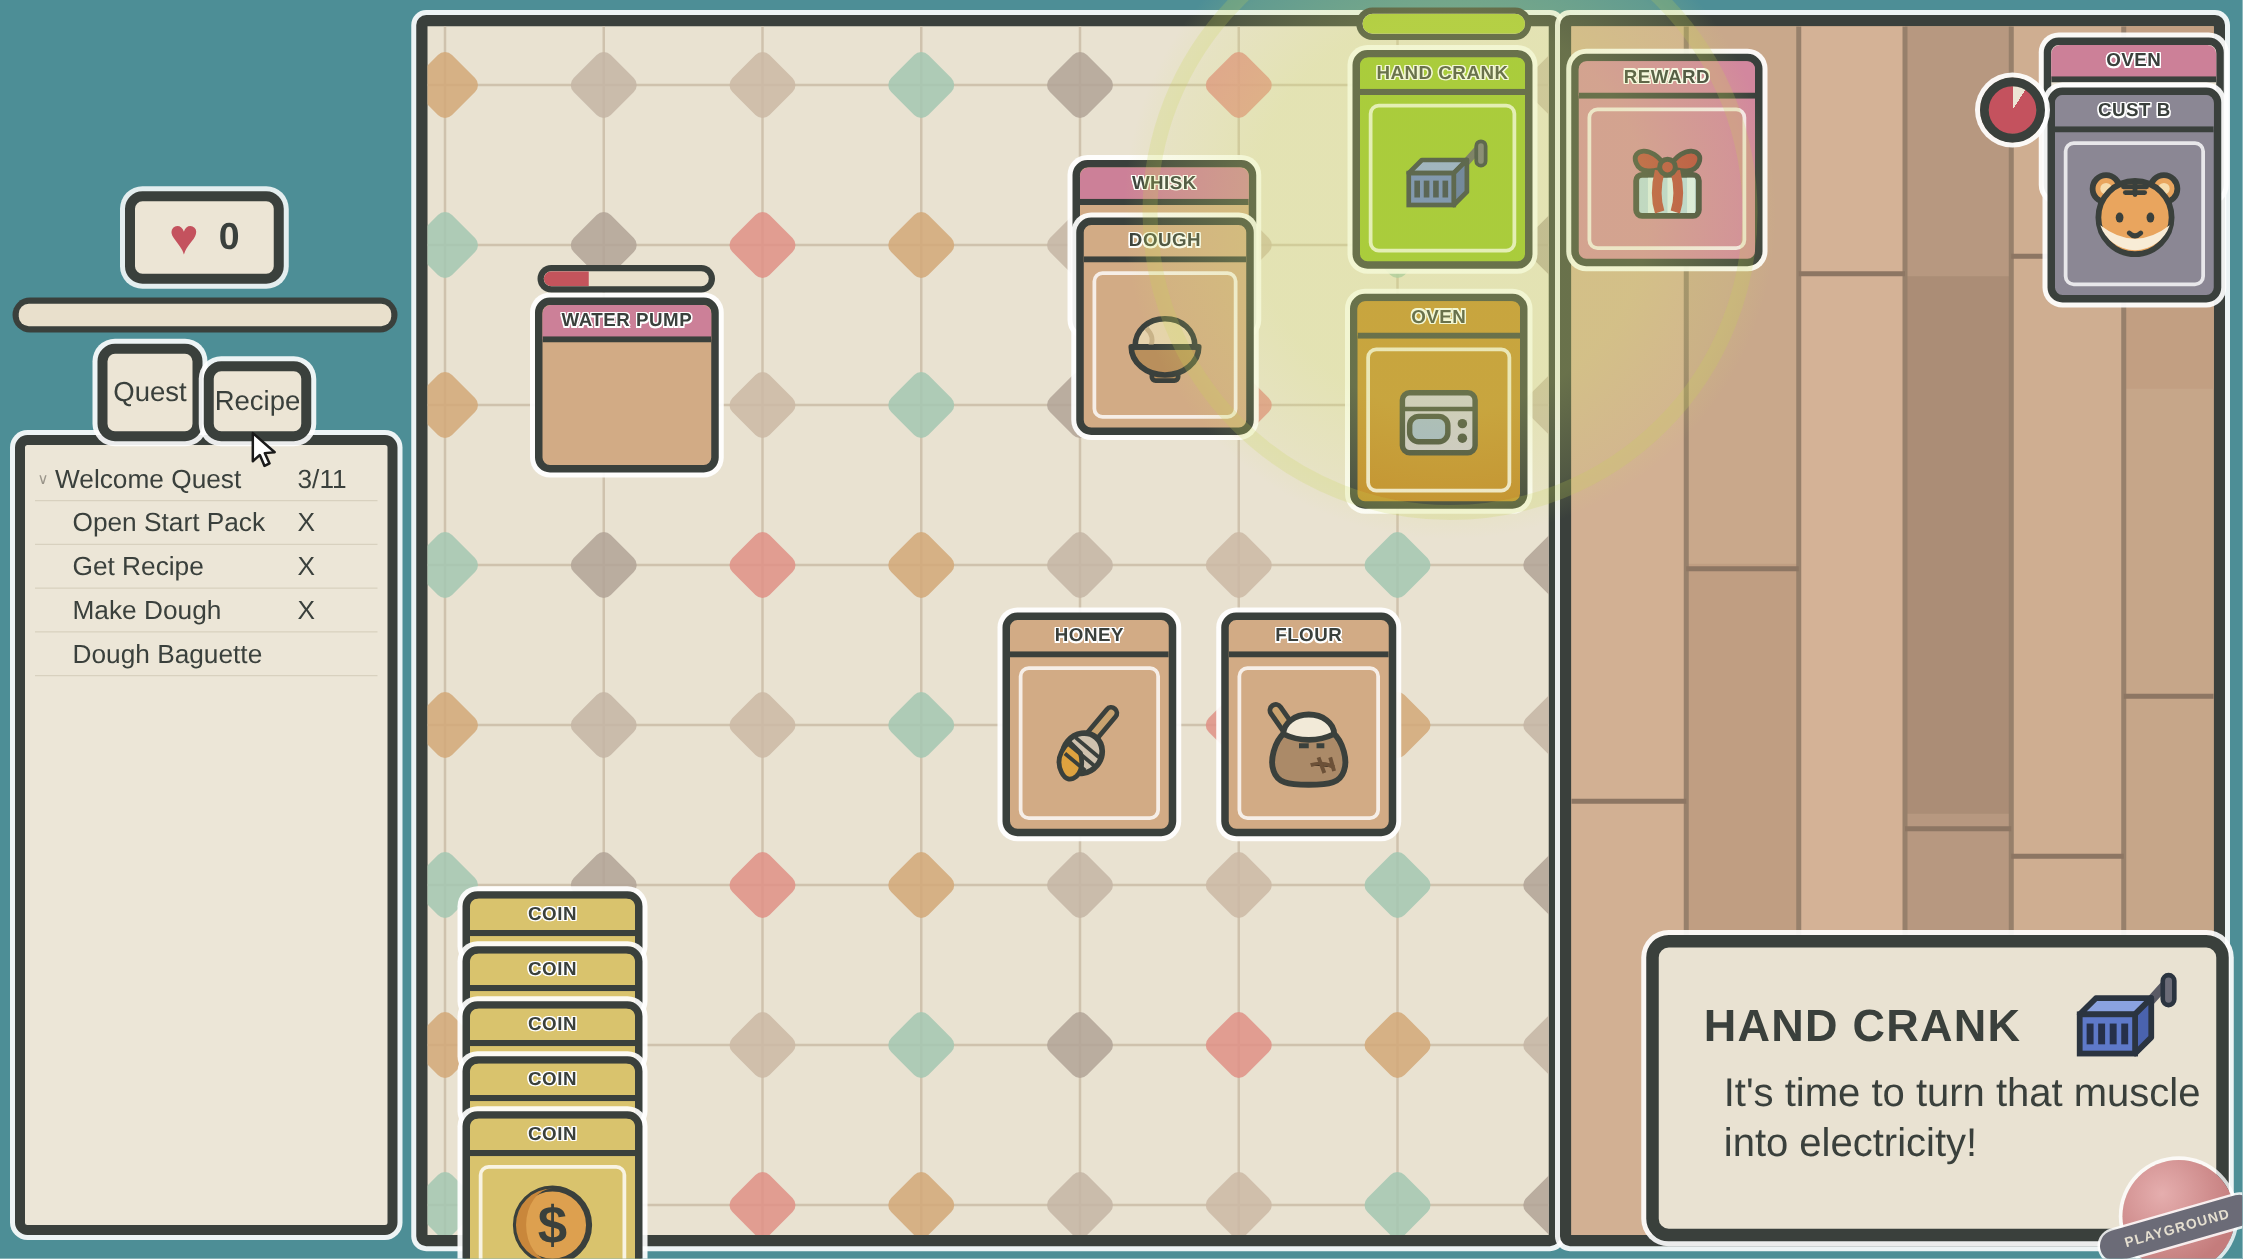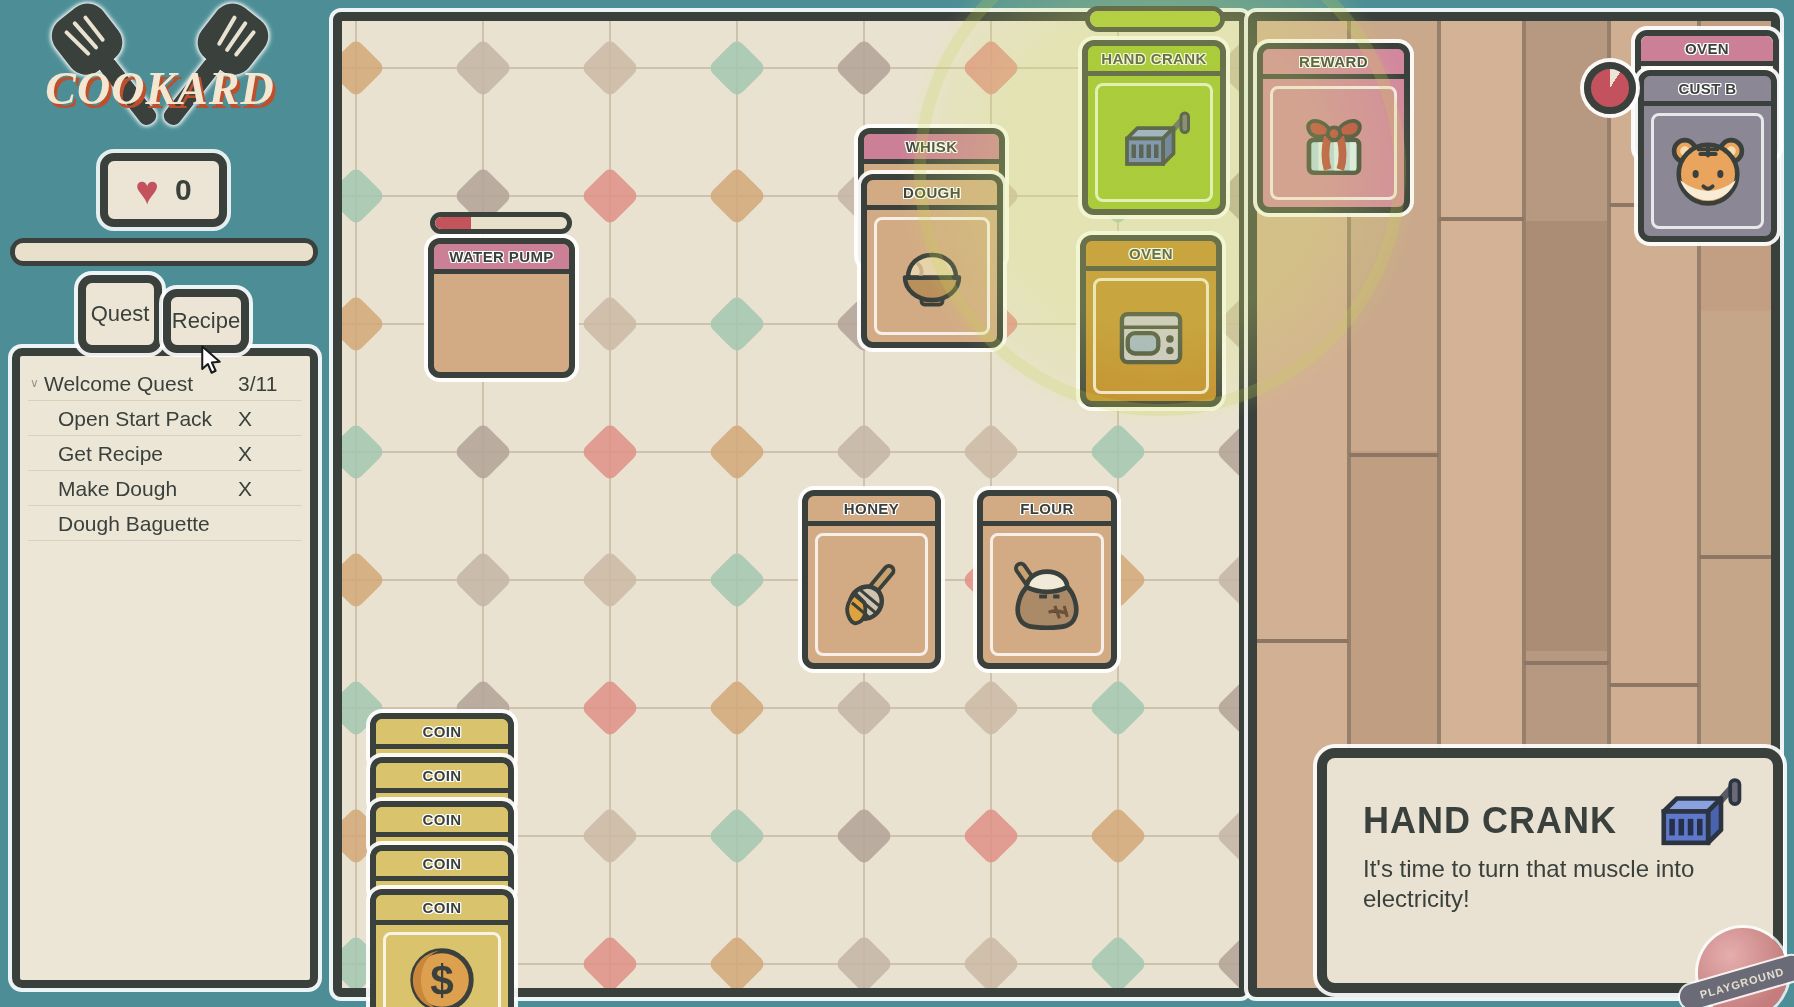--- a/index.html
+++ b/index.html
@@ -42,21 +42,21 @@
 .cb{flex:1;margin:7px;border:3px solid rgba(255,255,255,.8);border-radius:8px;display:flex;align-items:center;justify-content:center;overflow:hidden}
 .cb svg{display:block}
 
 .timer{position:absolute;width:52px;height:52px;border-radius:50%;border:7px solid var(--outline-dark,#3a403c);box-shadow:0 0 0 4px rgba(255,255,255,.92);z-index:15}
 .glow{position:absolute;left:880px;top:-110px;width:560px;height:560px;border-radius:50%;z-index:30;pointer-events:none;background:radial-gradient(circle,rgba(214,228,110,.30) 0 40%,rgba(214,228,110,.15) 58%,rgba(214,228,110,0) 66%)}
 .glow::after{content:"";position:absolute;inset:34px;border-radius:50%;border:12px solid rgba(198,215,80,.20)}
 
 
 #tooltip{position:absolute;left:1317px;top:748px;width:466px;height:245px;background:#e9e2d2;border:10px solid var(--outline-dark,#3a403c);border-radius:18px;box-shadow:0 0 0 4px rgba(255,255,255,.9);z-index:40}
 #tooltip .tt-title{position:absolute;left:36px;top:42px;font-size:36px;font-weight:bold;letter-spacing:1px}
-#tooltip .tt-desc{position:absolute;left:36px;top:96px;width:396px;font-size:24px;line-height:1.25}
+#tooltip .tt-desc{position:absolute;left:52px;top:96px;width:396px;font-size:32px;line-height:1.25}
 #tooltip .tt-icon{position:absolute;right:28px;top:18px}
 
 #watermark{position:absolute;left:1698px;top:928px;width:90px;height:90px;z-index:45;pointer-events:none}
 .wm-sphere{position:absolute;inset:0;border-radius:50%;background:radial-gradient(circle at 35% 30%,#e5aeae,#c47c7c 70%);box-shadow:0 0 0 3px rgba(255,255,255,.8)}
 .wm-ring{position:absolute;left:-20px;top:42px;width:128px;height:25px;background:#6b6b77;border-radius:13px;box-shadow:0 0 0 2px rgba(255,255,255,.85);color:#e5dfd0;font-size:11px;font-weight:bold;letter-spacing:1px;display:flex;align-items:center;justify-content:center;transform:rotate(-16deg)}
 #cursor{position:absolute;left:196px;top:344px;width:30px;height:30px;z-index:60;pointer-events:none}
 </style>
 </head>
 <body>
 <div id="stage">
@@ -162,45 +162,20 @@
       <div class="pjoint" style="left: 92px; width: 90px; top: 432px;"></div>
       <div class="pjoint" style="left: 182px; width: 85px; top: 196px;"></div>
       <div class="pjoint" style="left: 182px; width: 85px; top: 848px;"></div>
       <div class="pjoint" style="left: 267px; width: 85px; top: 640px;"></div>
       <div class="pjoint" style="left: 352px; width: 90px; top: 182px;"></div>
       <div class="pjoint" style="left: 352px; width: 90px; top: 662px;"></div>
       <div class="pjoint" style="left: 442px; width: 72px; top: 96px;"></div>
       <div class="pjoint" style="left: 442px; width: 72px; top: 534px;"></div>
     </div>
 
-<div id="logo-wrap">
-  <svg viewBox="0 0 264 152">
-    <g fill="#3a403c">
-      <g transform="translate(80,66) rotate(-38)">
-        <rect x="-30" y="-66" width="60" height="64" rx="20"></rect>
-        <rect x="-9" y="-8" width="18" height="80" rx="8"></rect>
-        <g stroke="#e9e2d1" stroke-width="4" stroke-linecap="round">
-          <line x1="-12" y1="-52" x2="-8" y2="-22"></line>
-              <line x1="0" y1="-54" x2="2" y2="-22"></line>
-              <line x1="12" y1="-52" x2="12" y2="-24"></line>
-        </g>
-      </g>
-      <g transform="translate(184,66) rotate(38)">
-        <rect x="-30" y="-66" width="60" height="64" rx="20"></rect>
-        <rect x="-9" y="-8" width="18" height="80" rx="8"></rect>
-        <g stroke="#e9e2d1" stroke-width="4" stroke-linecap="round">
-          <line x1="-12" y1="-52" x2="-8" y2="-22"></line>
-              <line x1="0" y1="-54" x2="2" y2="-22"></line>
-              <line x1="12" y1="-52" x2="12" y2="-24"></line>
-        </g>
-      </g>
-    </g>
-  </svg>
-  <div id="logo-title">COOKARD</div>
-</div>
 
 <div id="heart-box">
   <span class="hrt">♥</span>
   <span class="cnt">0</span>
 </div>
 <div class="bar" style="left:10px;top:238px;width:308px;height:28px">
   <div class="track">
         <i class="fill" style="background: var(--progress-green); width: 0%;"></i>
       </div>
 </div>

